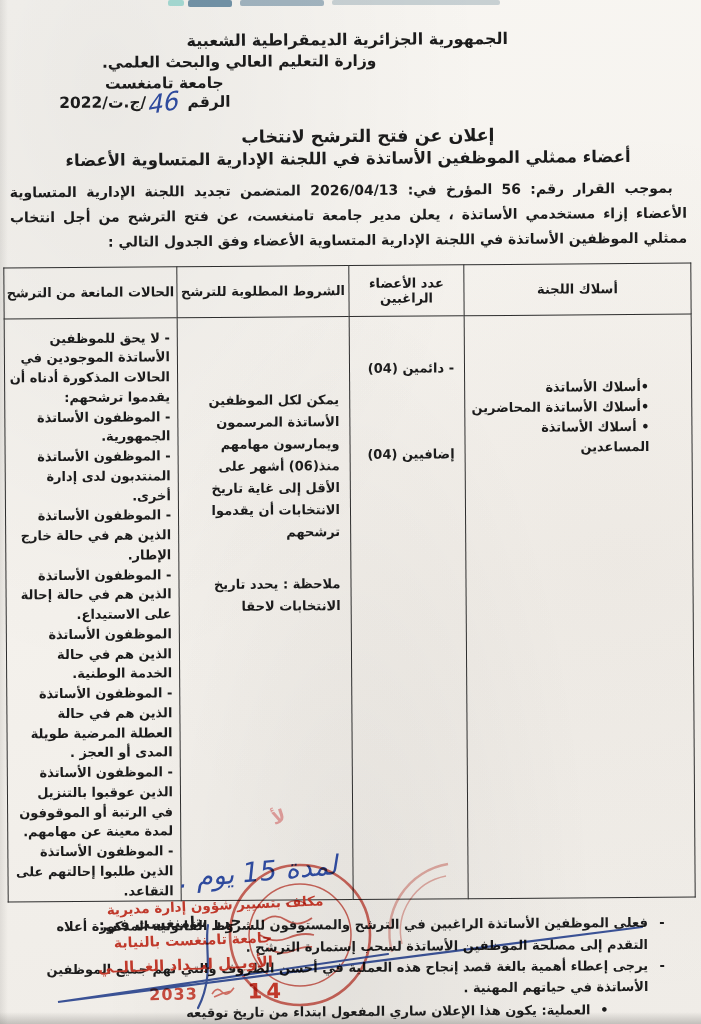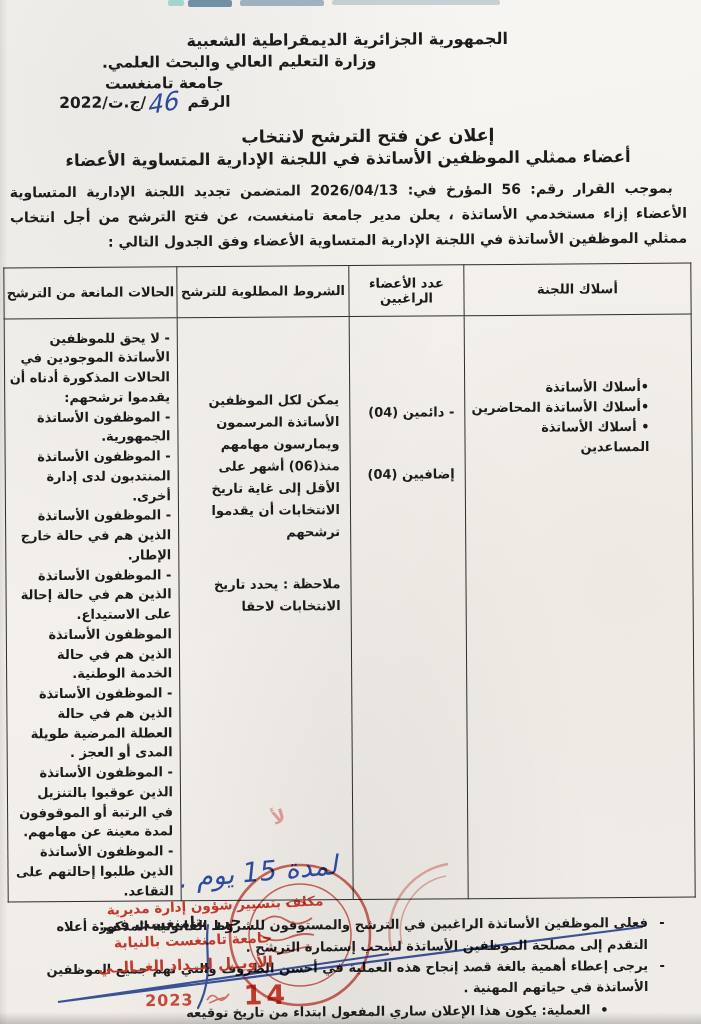--- a/index.html
+++ b/index.html
@@ -39,22 +39,22 @@
   .intro{margin:10px 12px 0 12px;font-size:14px;font-weight:bold;line-height:1.78;
     text-align:justify;text-indent:14px;}
 
   table.main{border-collapse:collapse;margin:12px 8px 0 6px;width:687px;table-layout:fixed;}
   table.main th, table.main td{border:1.5px solid #2e2e2e;font-weight:bold;}
   table.main th{height:46px;font-size:13px;vertical-align:middle;text-align:center;padding:2px;}
   table.main td{height:452px;vertical-align:top;font-size:13px;}
   .col1{width:227px;} .col2{width:115px;} .col3{width:172px;} .col4{width:173px;}
   td.cell-corps{padding:62px 42px 0 4px;font-size:13.5px;line-height:1.55;text-align:right;}
   td.cell-count{padding:0 10px;text-align:right;font-size:13.5px;}
-  .count-perm{margin-top:88px;}
-  .count-add{margin-top:47px;}
+  .count-perm{margin-top:44px;}
+  .count-add{margin-top:71px;}
   td.cell-cond{padding:72px 10px 0 8px;line-height:1.7;text-align:right;font-size:12.5px;}
   .cond-note{margin-top:30px;}
   .u{}
   td.cell-prevent{padding:10px 7px 0 4px;line-height:1.52;font-size:12px;text-align:right;}
 
   .notes{margin:14px 36px 0 22px;font-size:13px;font-weight:bold;line-height:1.62;}
   .note{display:flex;gap:8px;}
   .note .marker{flex:0 0 12px;text-align:center;}
   .note-3{margin-right:58px;margin-top:2px;}
 
@@ -65,21 +65,21 @@
   .stamp-role{position:absolute;left:56px;top:57px;width:318px;text-align:center;font-size:13.5px;
     font-weight:bold;transform:rotate(-2.5deg);letter-spacing:.5px;}
   .written-at{position:absolute;left:54px;top:74px;width:232px;text-align:center;font-size:15px;
     font-weight:bold;color:#1e1e1e;transform:rotate(-2deg);}
   .stamp-entity{position:absolute;left:62px;top:92px;width:262px;text-align:center;font-size:14px;
     font-weight:bold;transform:rotate(-2deg);}
   .stamp-name{position:absolute;left:58px;top:116px;width:255px;text-align:center;font-size:15px;
     font-weight:bold;transform:rotate(-2deg);}
   .date-stamp{position:absolute;left:122px;top:140px;width:190px;display:flex;gap:12px;
     justify-content:center;align-items:baseline;font-weight:bold;transform:rotate(-1deg);}
-  .date-day{font-size:27px;letter-spacing:4px;}
+  .date-day{font-size:21px;letter-spacing:4px;}
   .date-year{font-size:16px;letter-spacing:1px;opacity:.9;}
   .bottom-art{position:absolute;left:0;top:0;mix-blend-mode:multiply;}
   .faint-mark{position:absolute;left:272px;top:806px;color:rgba(200,60,60,.45);font-size:18px;
     font-weight:bold;transform:rotate(-18deg);}
 </style>
 </head>
 <body>
 
 <div class="page">
 
@@ -167,21 +167,21 @@
     <div class="hand-duration">لمدة 15 يوم .</div>
     <div class="stamp-role stamp-red">مكلف بتسيير شؤون إدارة مديرية</div>
     <div class="written-at">حرر بتامنغست في:</div>
     <div class="stamp-entity stamp-red">جامعة تامنغست بالنيابة</div>
     <div class="stamp-name stamp-red">الأويــل لبــداد الغــالــي</div>
     <div class="date-stamp stamp-red">
       <span class="date-day">14</span>
       <svg width="26" height="16" viewBox="0 0 26 16">
           <path d="M2,11 q5,-8 10,-2 t12,-4 M4,14 q8,-4 18,-6" stroke="#c0392b" stroke-width="1.6" fill="none" opacity=".7"></path>
         </svg>
-      <span class="date-year">2023</span>
+      <span class="date-year">2033</span>
     </div>
 
     <svg class="bottom-art" width="701" height="184" viewBox="0 0 701 184">
       <defs>
         <path id="arcTop" d="M 244 110 A 60 60 0 1 1 356 110"></path>
         <path id="arcBot" d="M 254 118 A 54 54 0 0 0 346 118"></path>
       </defs>
       <g stroke="#c5382c" fill="none" opacity="0.75">
         <circle cx="300" cy="95" r="70" stroke-width="2.6"></circle>
         <circle cx="300" cy="95" r="51" stroke-width="1.5"></circle>

